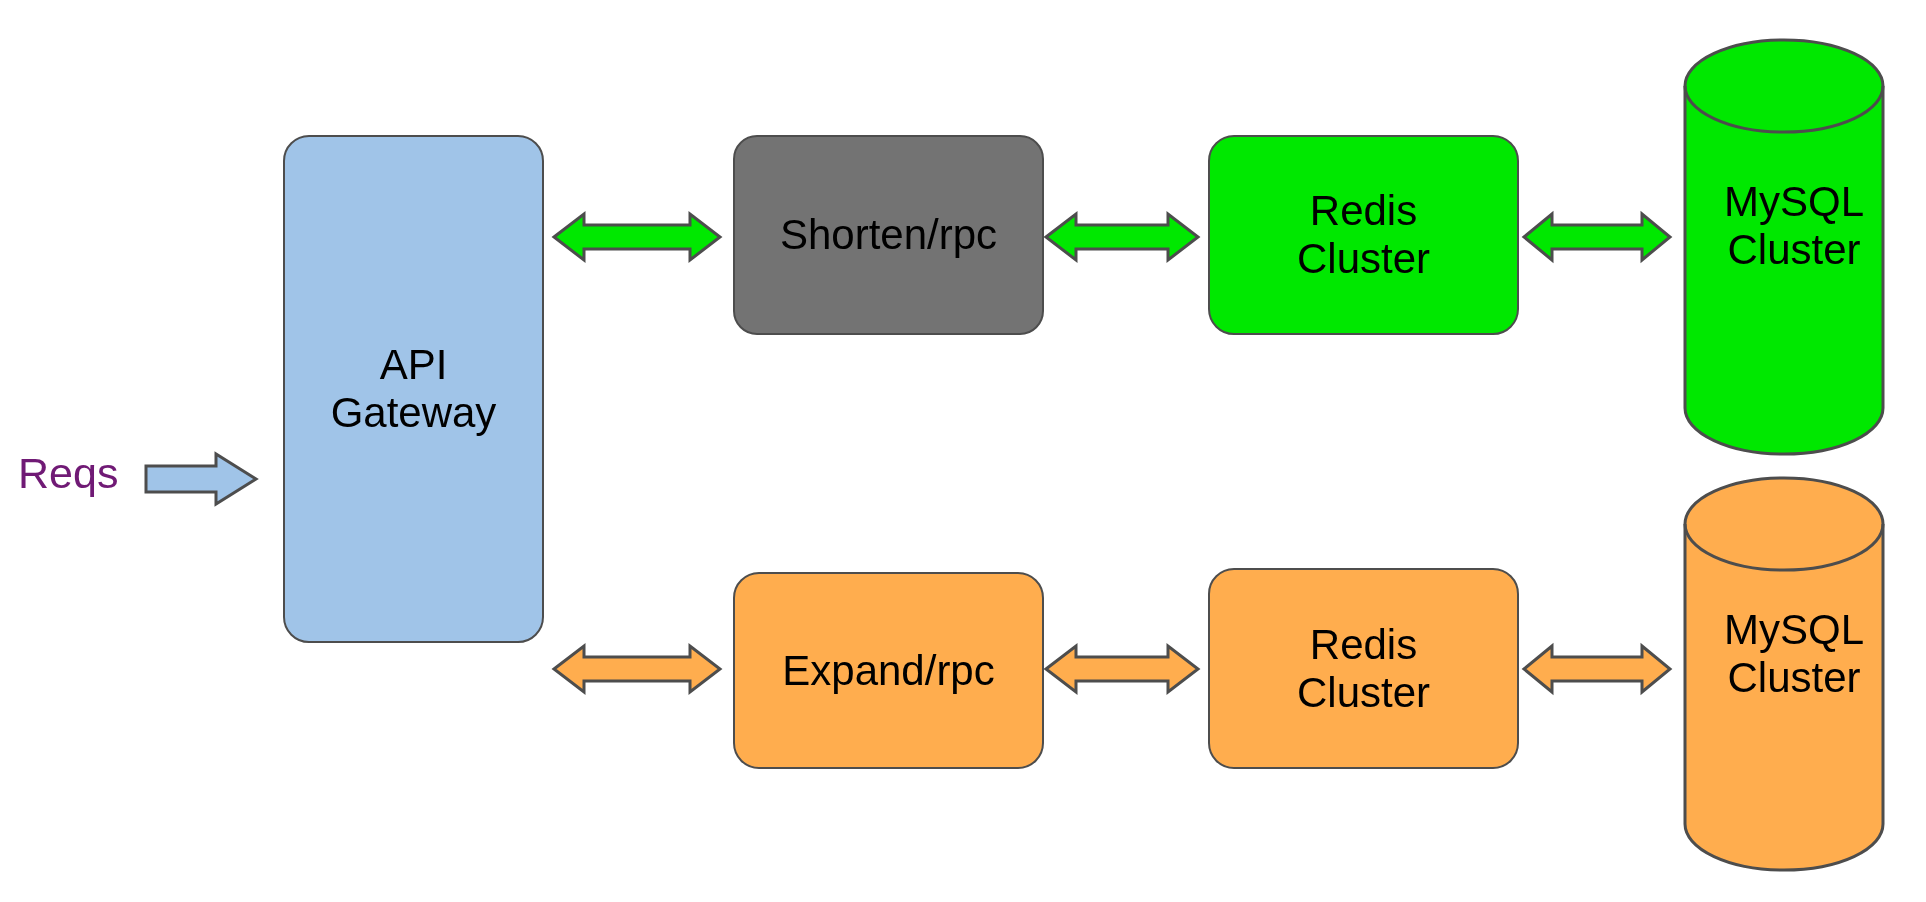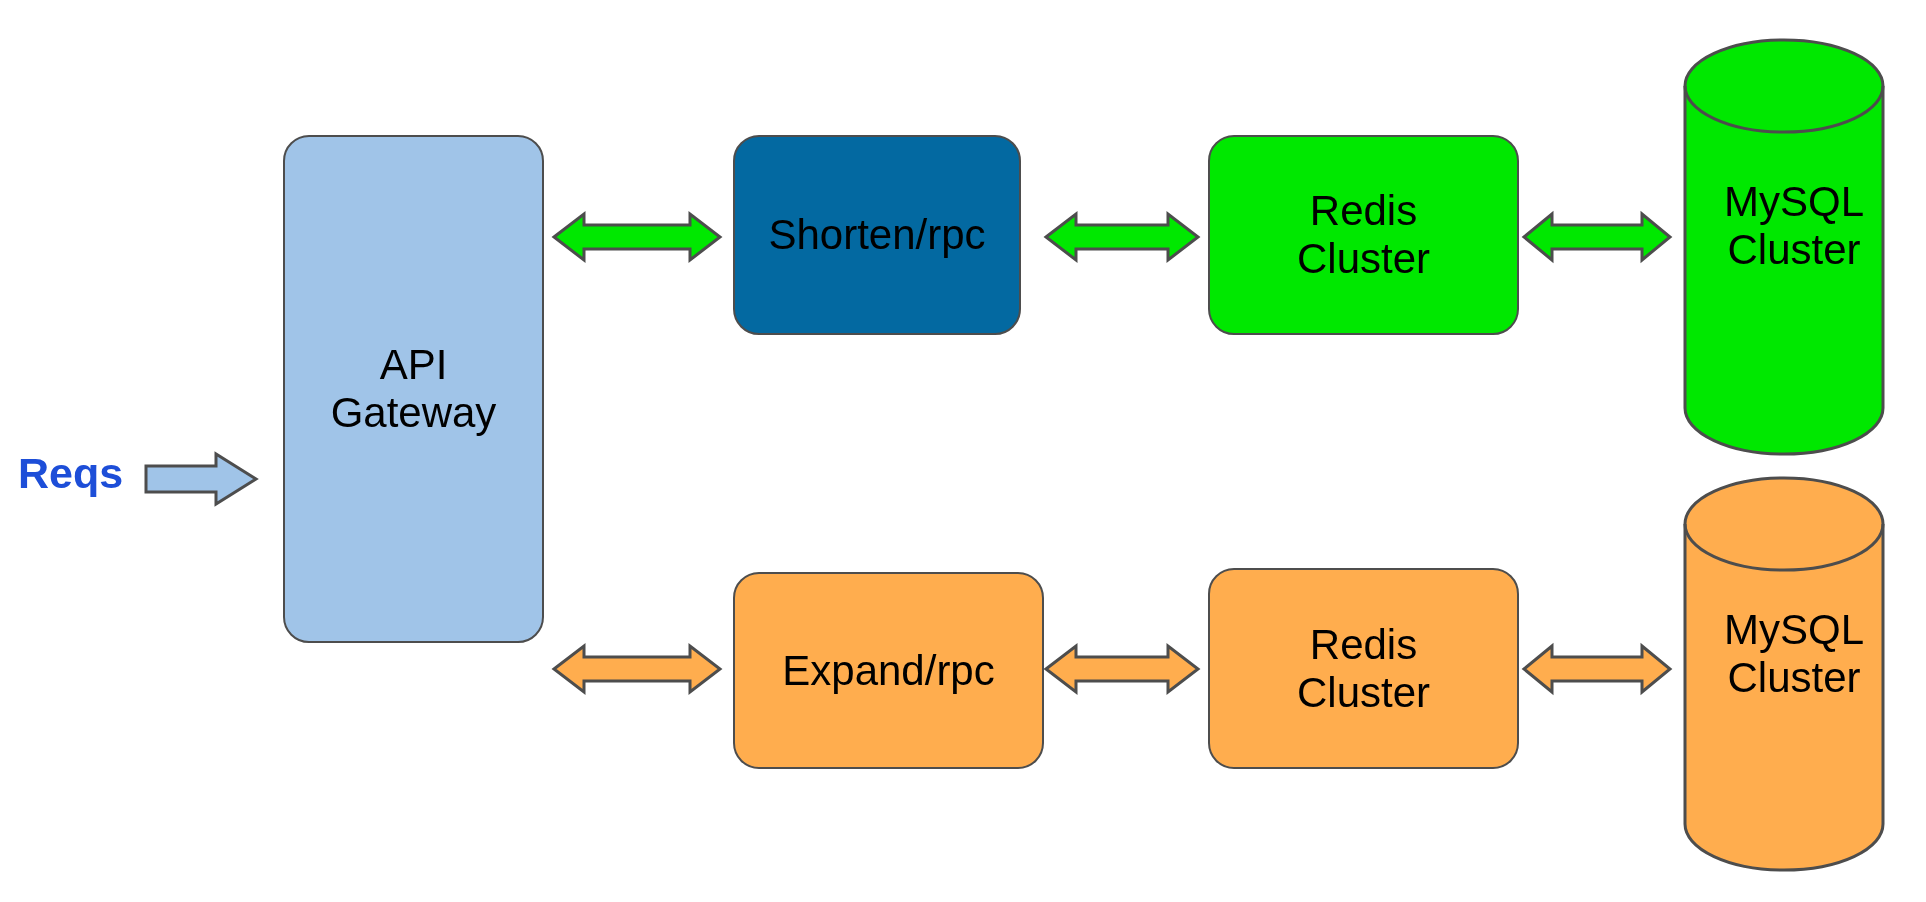--- a/index.html
+++ b/index.html
@@ -29,24 +29,23 @@
     color: #000000;
     line-height: 1.14;
     white-space: pre-line;
     border: 2px solid #4d4d4d;
   }
   .rounded {
     border-radius: 26px;
   }
   .label-plain {
     position: absolute;
-    color: #1d4ed8;
+    color: #701a75;
     white-space: nowrap;
     line-height: 1;
-    font-weight: bold;
   }
   .cyl-wrap {
     position: absolute;
   }
   .cyl-wrap svg {
     display: block;
     position: absolute;
     left: 0;
     top: 0;
     overflow: visible;
@@ -84,22 +83,22 @@
   <div class="node rounded" style="left:283px; top:135px; width:261px; height:508px;
               background:#a0c4e8; font-size:42px;">API
 Gateway</div>
 
   <div class="arrow-wrap" style="left:552px; top:212px; width:170px; height:50px;">
     <svg width="170" height="50" viewBox="0 0 170 50">
       <polygon points="2,25 32,2 32,13 138,13 138,2 168,25 138,48 138,37 32,37 32,48" fill="#00e800" stroke="#4d4d4d" stroke-width="3" stroke-linejoin="miter"></polygon>
     </svg>
   </div>
 
-  <div class="node rounded" style="left:733px; top:135px; width:288px; height:200px;
-              background:#0369a1; font-size:42px;">Shorten/rpc</div>
+  <div class="node rounded" style="left:733px; top:135px; width:311px; height:200px;
+              background:#737373; font-size:42px;border-radius:24px;">Shorten/rpc</div>
 
   <div class="arrow-wrap" style="left:1044px; top:212px; width:156px; height:50px;">
     <svg width="156" height="50" viewBox="0 0 156 50">
       <polygon points="2,25 32,2 32,13 124,13 124,2 154,25 124,48 124,37 32,37 32,48" fill="#00e800" stroke="#4d4d4d" stroke-width="3" stroke-linejoin="miter"></polygon>
     </svg>
   </div>
 
   <div class="node rounded" style="left:1208px; top:135px; width:311px; height:200px;
               background:#00e800; font-size:42px;">Redis
 Cluster</div>

